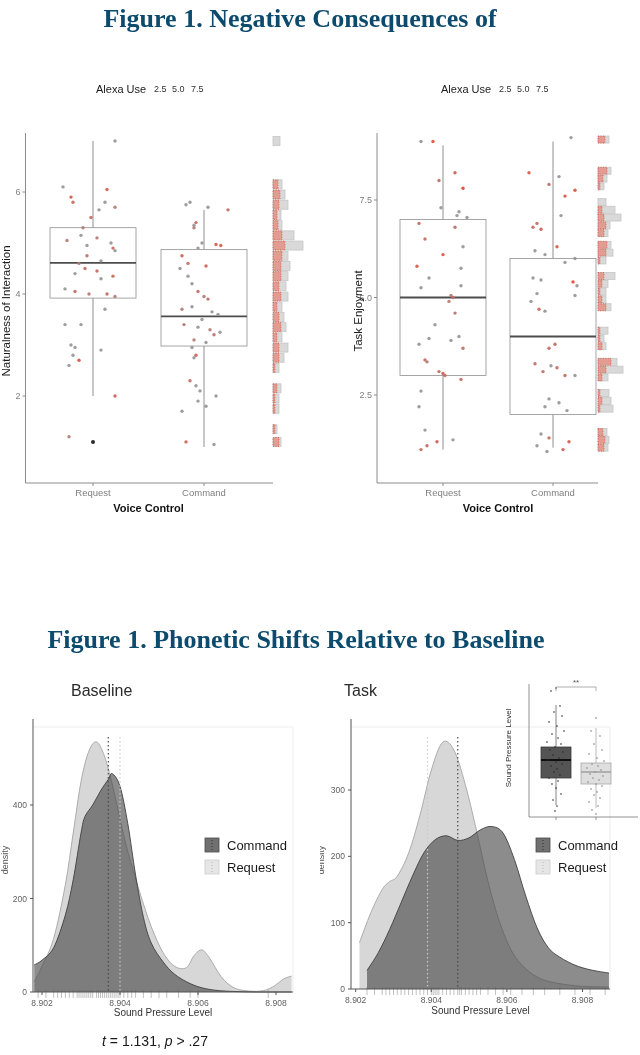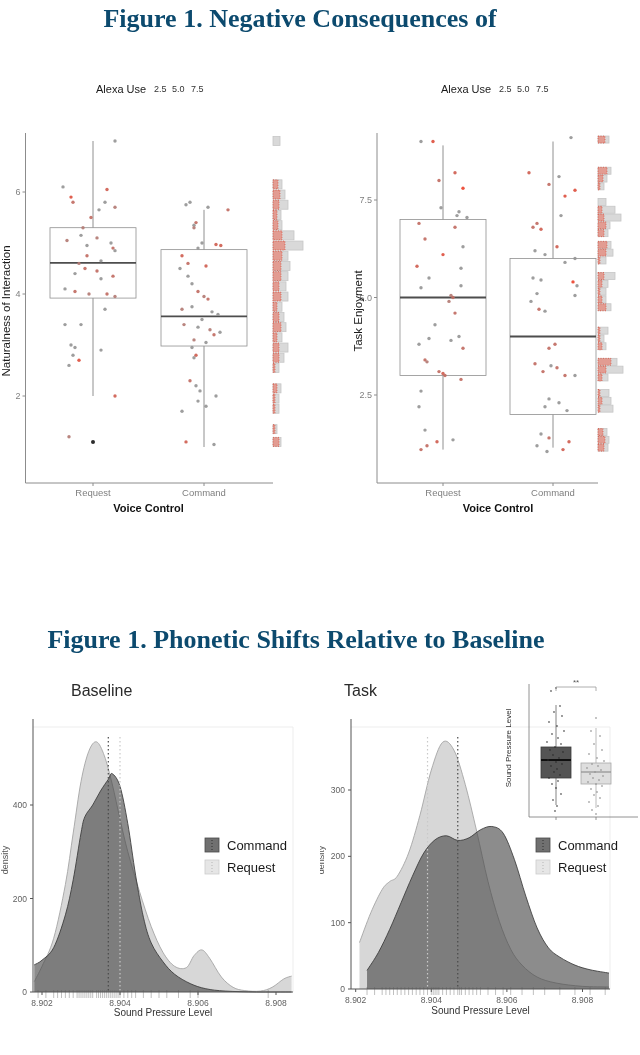--- a/index.html
+++ b/index.html
@@ -638,14 +638,17 @@
         <circle cx="87" cy="134" r="0.9" fill="rgba(150,150,150,0.9)" opacity="0.9"></circle>
         <circle cx="91" cy="138" r="0.9" fill="rgba(150,150,150,0.9)" opacity="0.9"></circle>
         <path d="M51,15 L51,11 L91,11 L91,15" fill="none" stroke="#999" stroke-width="0.8"></path>
         <text x="71" y="9" fill="#555" font-size="8" text-anchor="middle">**</text>
       </g>
     </svg>
 
   <div class="panel-label" style="left:25px;top:682px;margin-left:46px;">Baseline</div>
   <div class="panel-label" style="left:344px;top:682px;">Task</div>
 
+  <div class="stats" style="left:45px;top:1033px;width:220px;">
+    <span class="it">t</span><span> = 1.131, </span><span class="it">p</span><span> &gt; .27</span>
+  </div>
 
 </div>
 
 </body></html>

